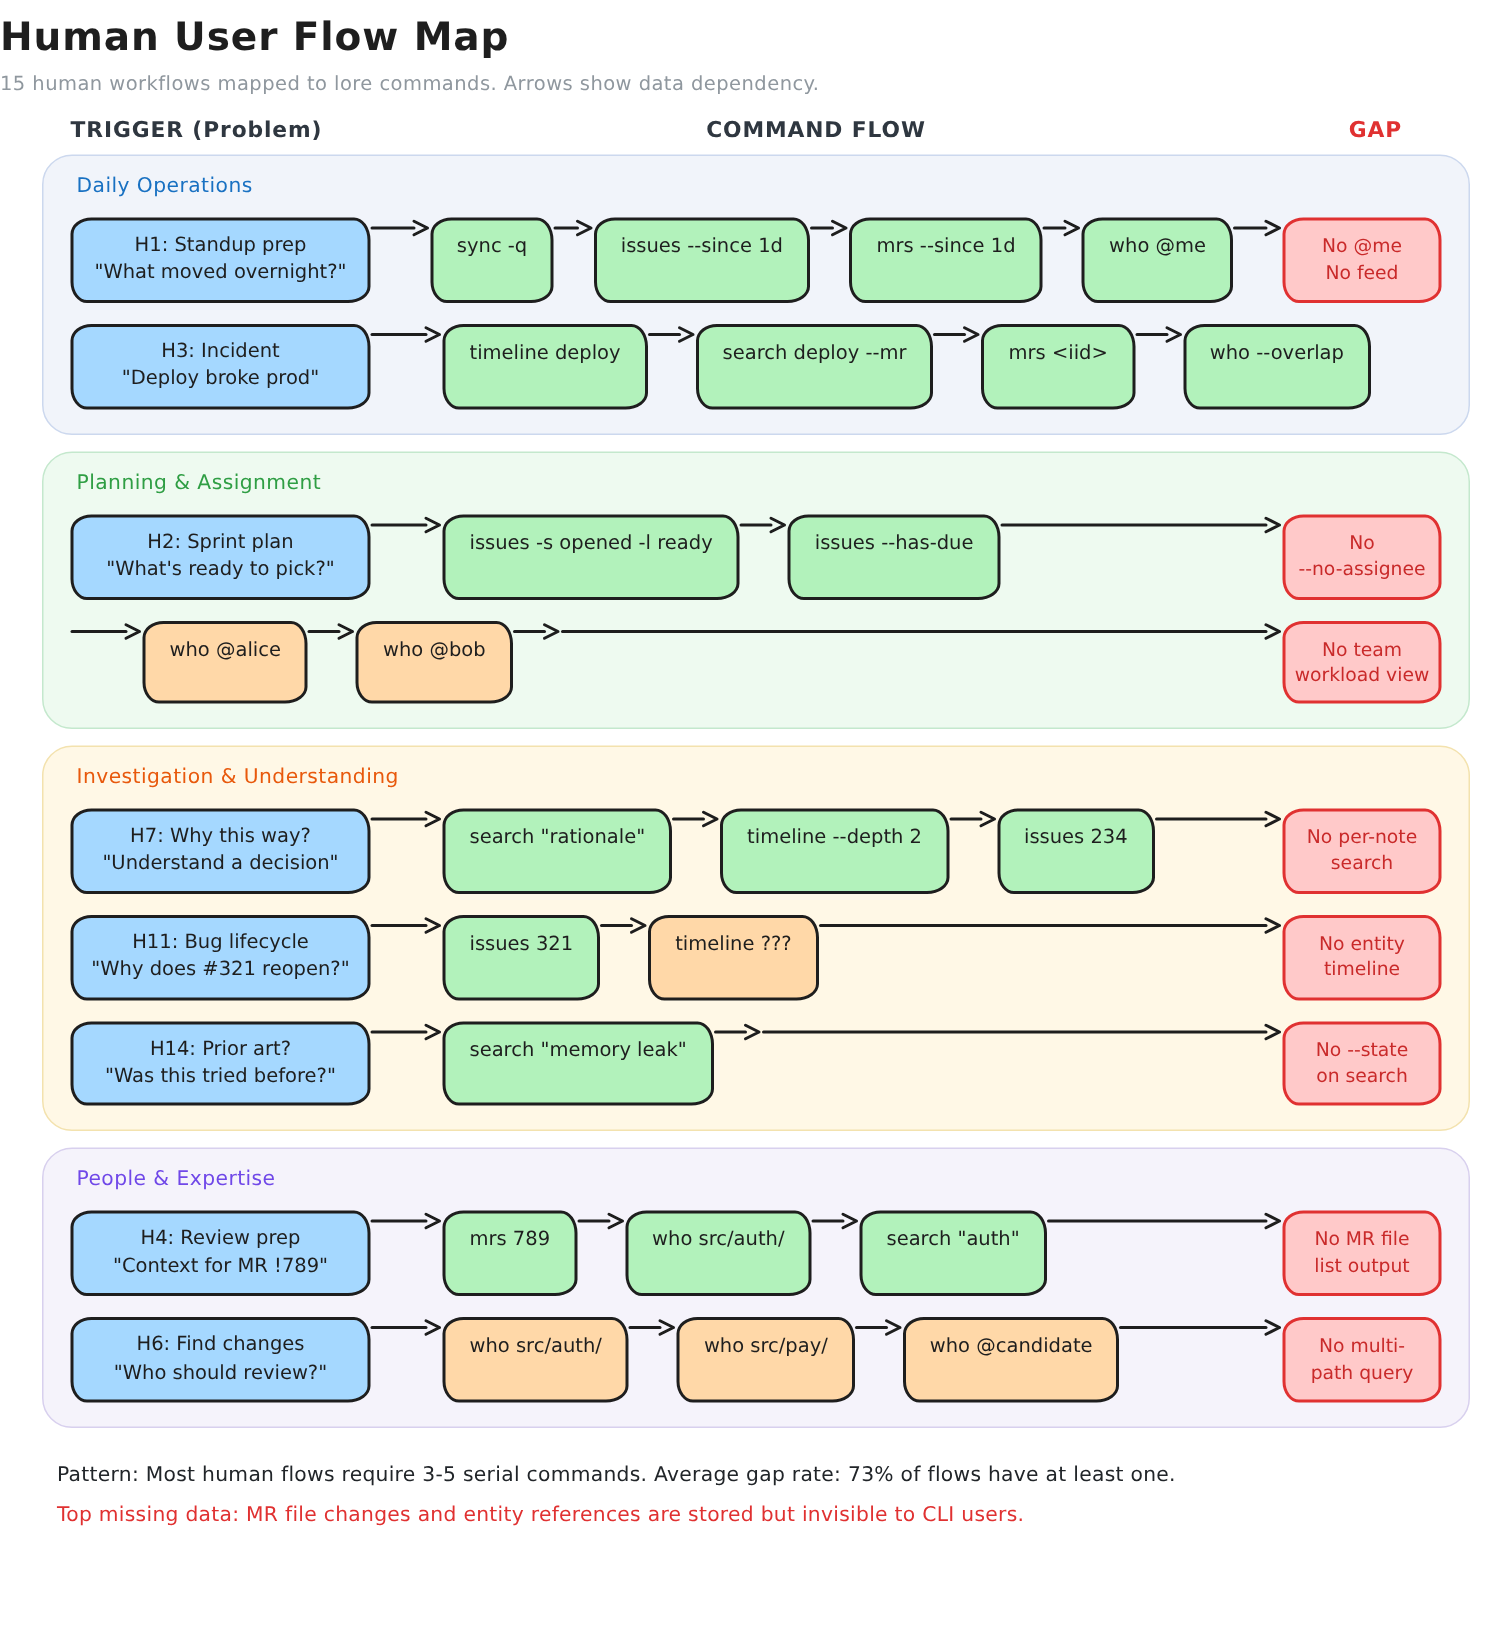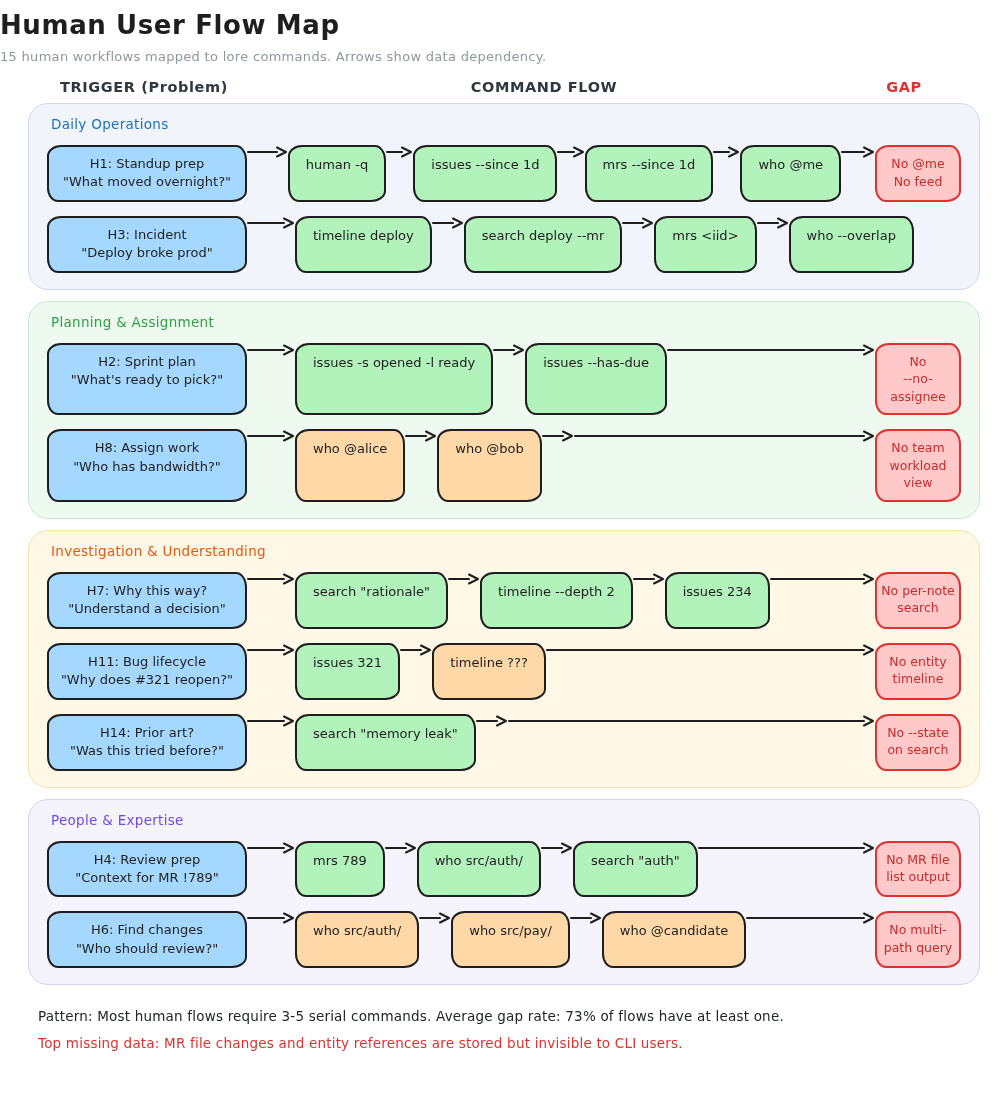--- a/index.html
+++ b/index.html
@@ -8,21 +8,21 @@
     width: 1008px;
     min-height: 1099px;
     background: #ffffff;
     font-family: "DejaVu Sans", "Liberation Sans", sans-serif;
     color: #1e1e1e;
   }
   .header { text-align: left; padding-top: 10px; }
   .title { font-size: 26px; font-weight: 700; letter-spacing: 0.6px; }
   .subtitle { margin-top: 9px; font-size: 13px; color: #8f979e; letter-spacing: 0.3px; }
 
-  .col-headers { display: flex; align-items: center; padding: 15px 29px 8px; }
+  .col-headers { display: flex; align-items: center; padding: 15px 16px 8px; }
   .col-h { font-weight: 700; font-size: 14.5px; letter-spacing: 0.6px; color: #2f3740; }
   .col-trigger { width: 230px; text-align: center; }
   .col-flow { flex: 1; text-align: center; }
   .col-gap { width: 150px; text-align: center; color: #e03131; }
 
   .sections { padding: 0 28px; }
   .section {
     border: 1.5px solid #ccc;
     border-radius: 20px;
     padding: 10px 18px 2px;
@@ -50,21 +50,21 @@
   .trigger {
     width: 200px; flex: none;
     background: #a5d8ff;
     padding: 8px 6px;
     line-height: 1.42;
   }
   .cmd { white-space: nowrap; line-height: 1.25; padding: 10px 16px; flex: none; }
   .cmd.green  { background: #b2f2bb; }
   .cmd.orange { background: #ffd8a8; }
   .gapbox {
-    width: 86px; flex: none;
+    width: 106px; flex: none;
     background: #ffc9c9;
     border-color: #e03131;
     color: #c92a2a;
     line-height: 1.4;
     padding: 8px 4px;
     font-size: 12.5px;
   }
 
   .arrow { display: flex; align-items: center; height: 14px; }
   .arrow .line { flex: 1; height: 2px; background: #1e1e1e; border-radius: 2px; }
@@ -100,21 +100,21 @@
         <div class="box trigger">
           <div class="trigger-line">H1: Standup prep</div>
           <div class="trigger-line">"What moved overnight?"</div>
         </div>
         <div class="arrow a-trigger">
           <span class="line"></span>
           <svg width="13" height="14" viewBox="0 0 13 14">
             <path d="M2 2.5 L11 7 L2 11.5" fill="none" stroke="#1e1e1e" stroke-width="2" stroke-linecap="round" stroke-linejoin="round"></path>
           </svg>
         </div>
-        <div class="box cmd green">human -q</div>
+        <div class="box cmd green">sync -q</div>
         <div class="arrow a-mid">
           <span class="line"></span>
           <svg width="13" height="14" viewBox="0 0 13 14">
             <path d="M2 2.5 L11 7 L2 11.5" fill="none" stroke="#1e1e1e" stroke-width="2" stroke-linecap="round" stroke-linejoin="round"></path>
           </svg>
         </div>
         <div class="box cmd green">issues --since 1d</div>
         <div class="arrow a-mid">
           <span class="line"></span>
           <svg width="13" height="14" viewBox="0 0 13 14">
@@ -201,24 +201,20 @@
           <svg width="13" height="14" viewBox="0 0 13 14">
             <path d="M2 2.5 L11 7 L2 11.5" fill="none" stroke="#1e1e1e" stroke-width="2" stroke-linecap="round" stroke-linejoin="round"></path>
           </svg>
         </div>
         <div class="box gapbox">
           <div class="gap-line">No</div>
           <div class="gap-line">--no-assignee</div>
         </div>
       </div>
       <div class="flow-row">
-        <div class="box trigger">
-          <div class="trigger-line">H8: Assign work</div>
-          <div class="trigger-line">"Who has bandwidth?"</div>
-        </div>
         <div class="arrow a-trigger">
           <span class="line"></span>
           <svg width="13" height="14" viewBox="0 0 13 14">
             <path d="M2 2.5 L11 7 L2 11.5" fill="none" stroke="#1e1e1e" stroke-width="2" stroke-linecap="round" stroke-linejoin="round"></path>
           </svg>
         </div>
         <div class="box cmd orange">who @alice</div>
         <div class="arrow a-mid">
           <span class="line"></span>
           <svg width="13" height="14" viewBox="0 0 13 14">

